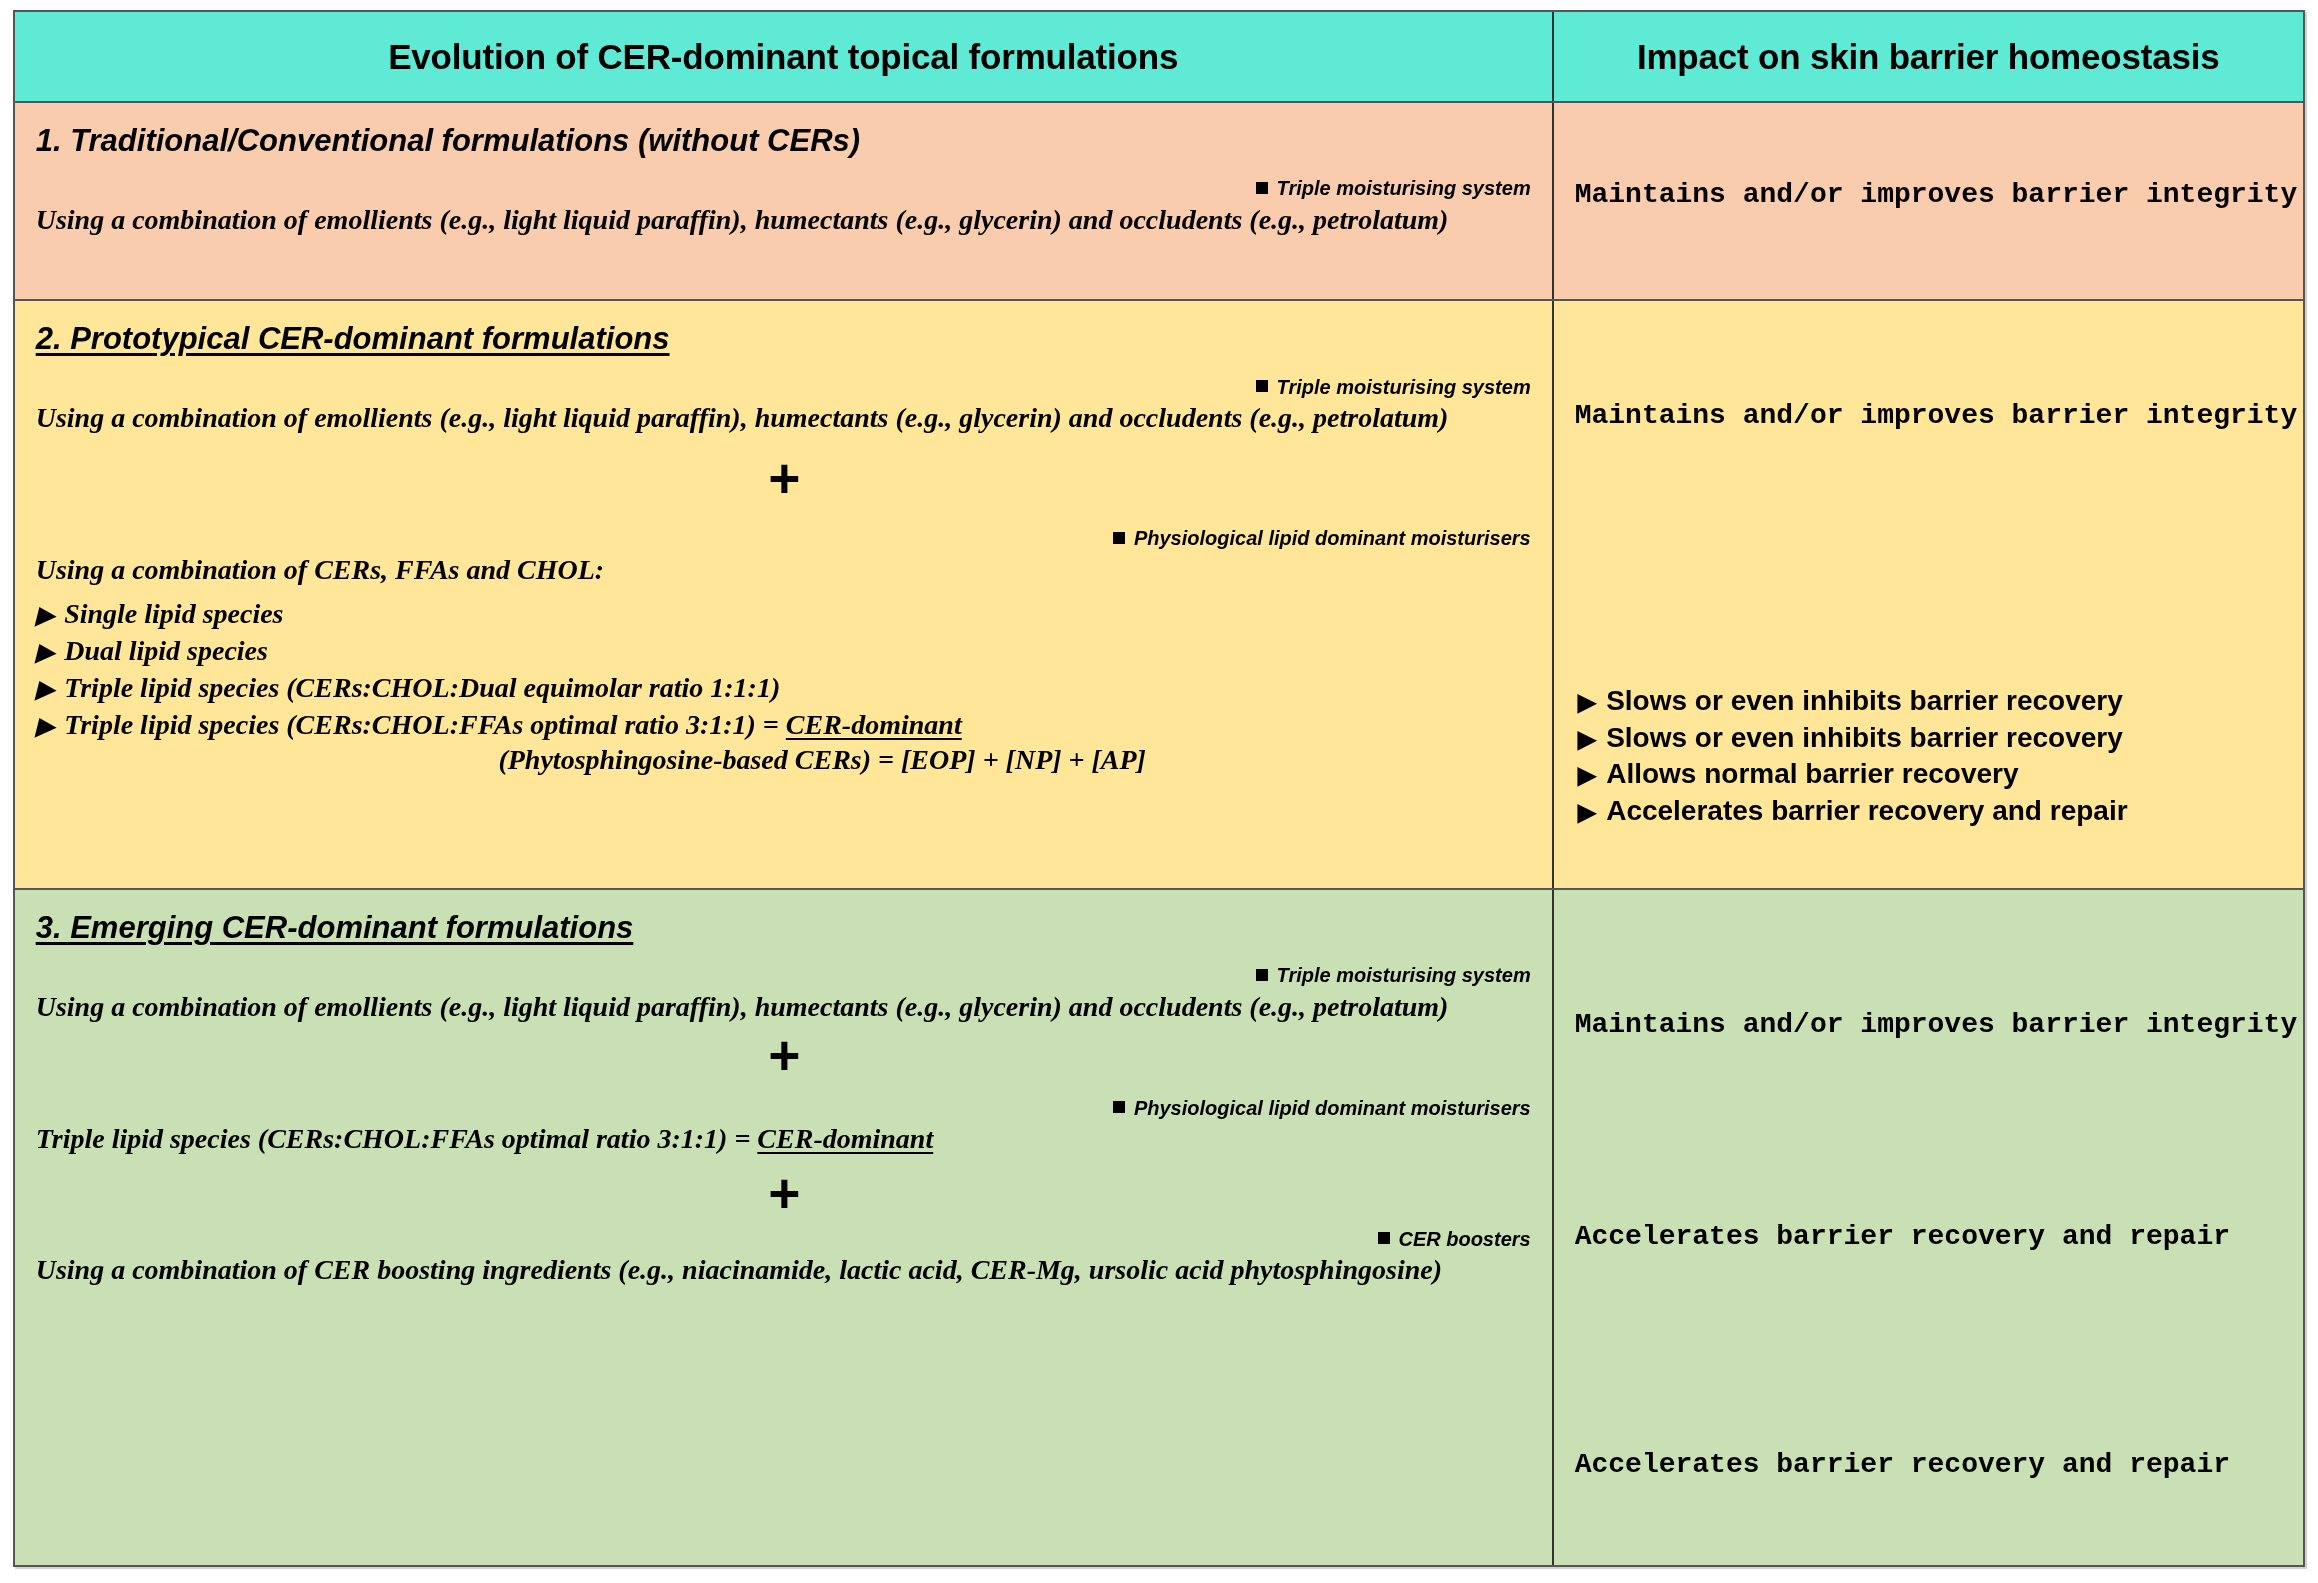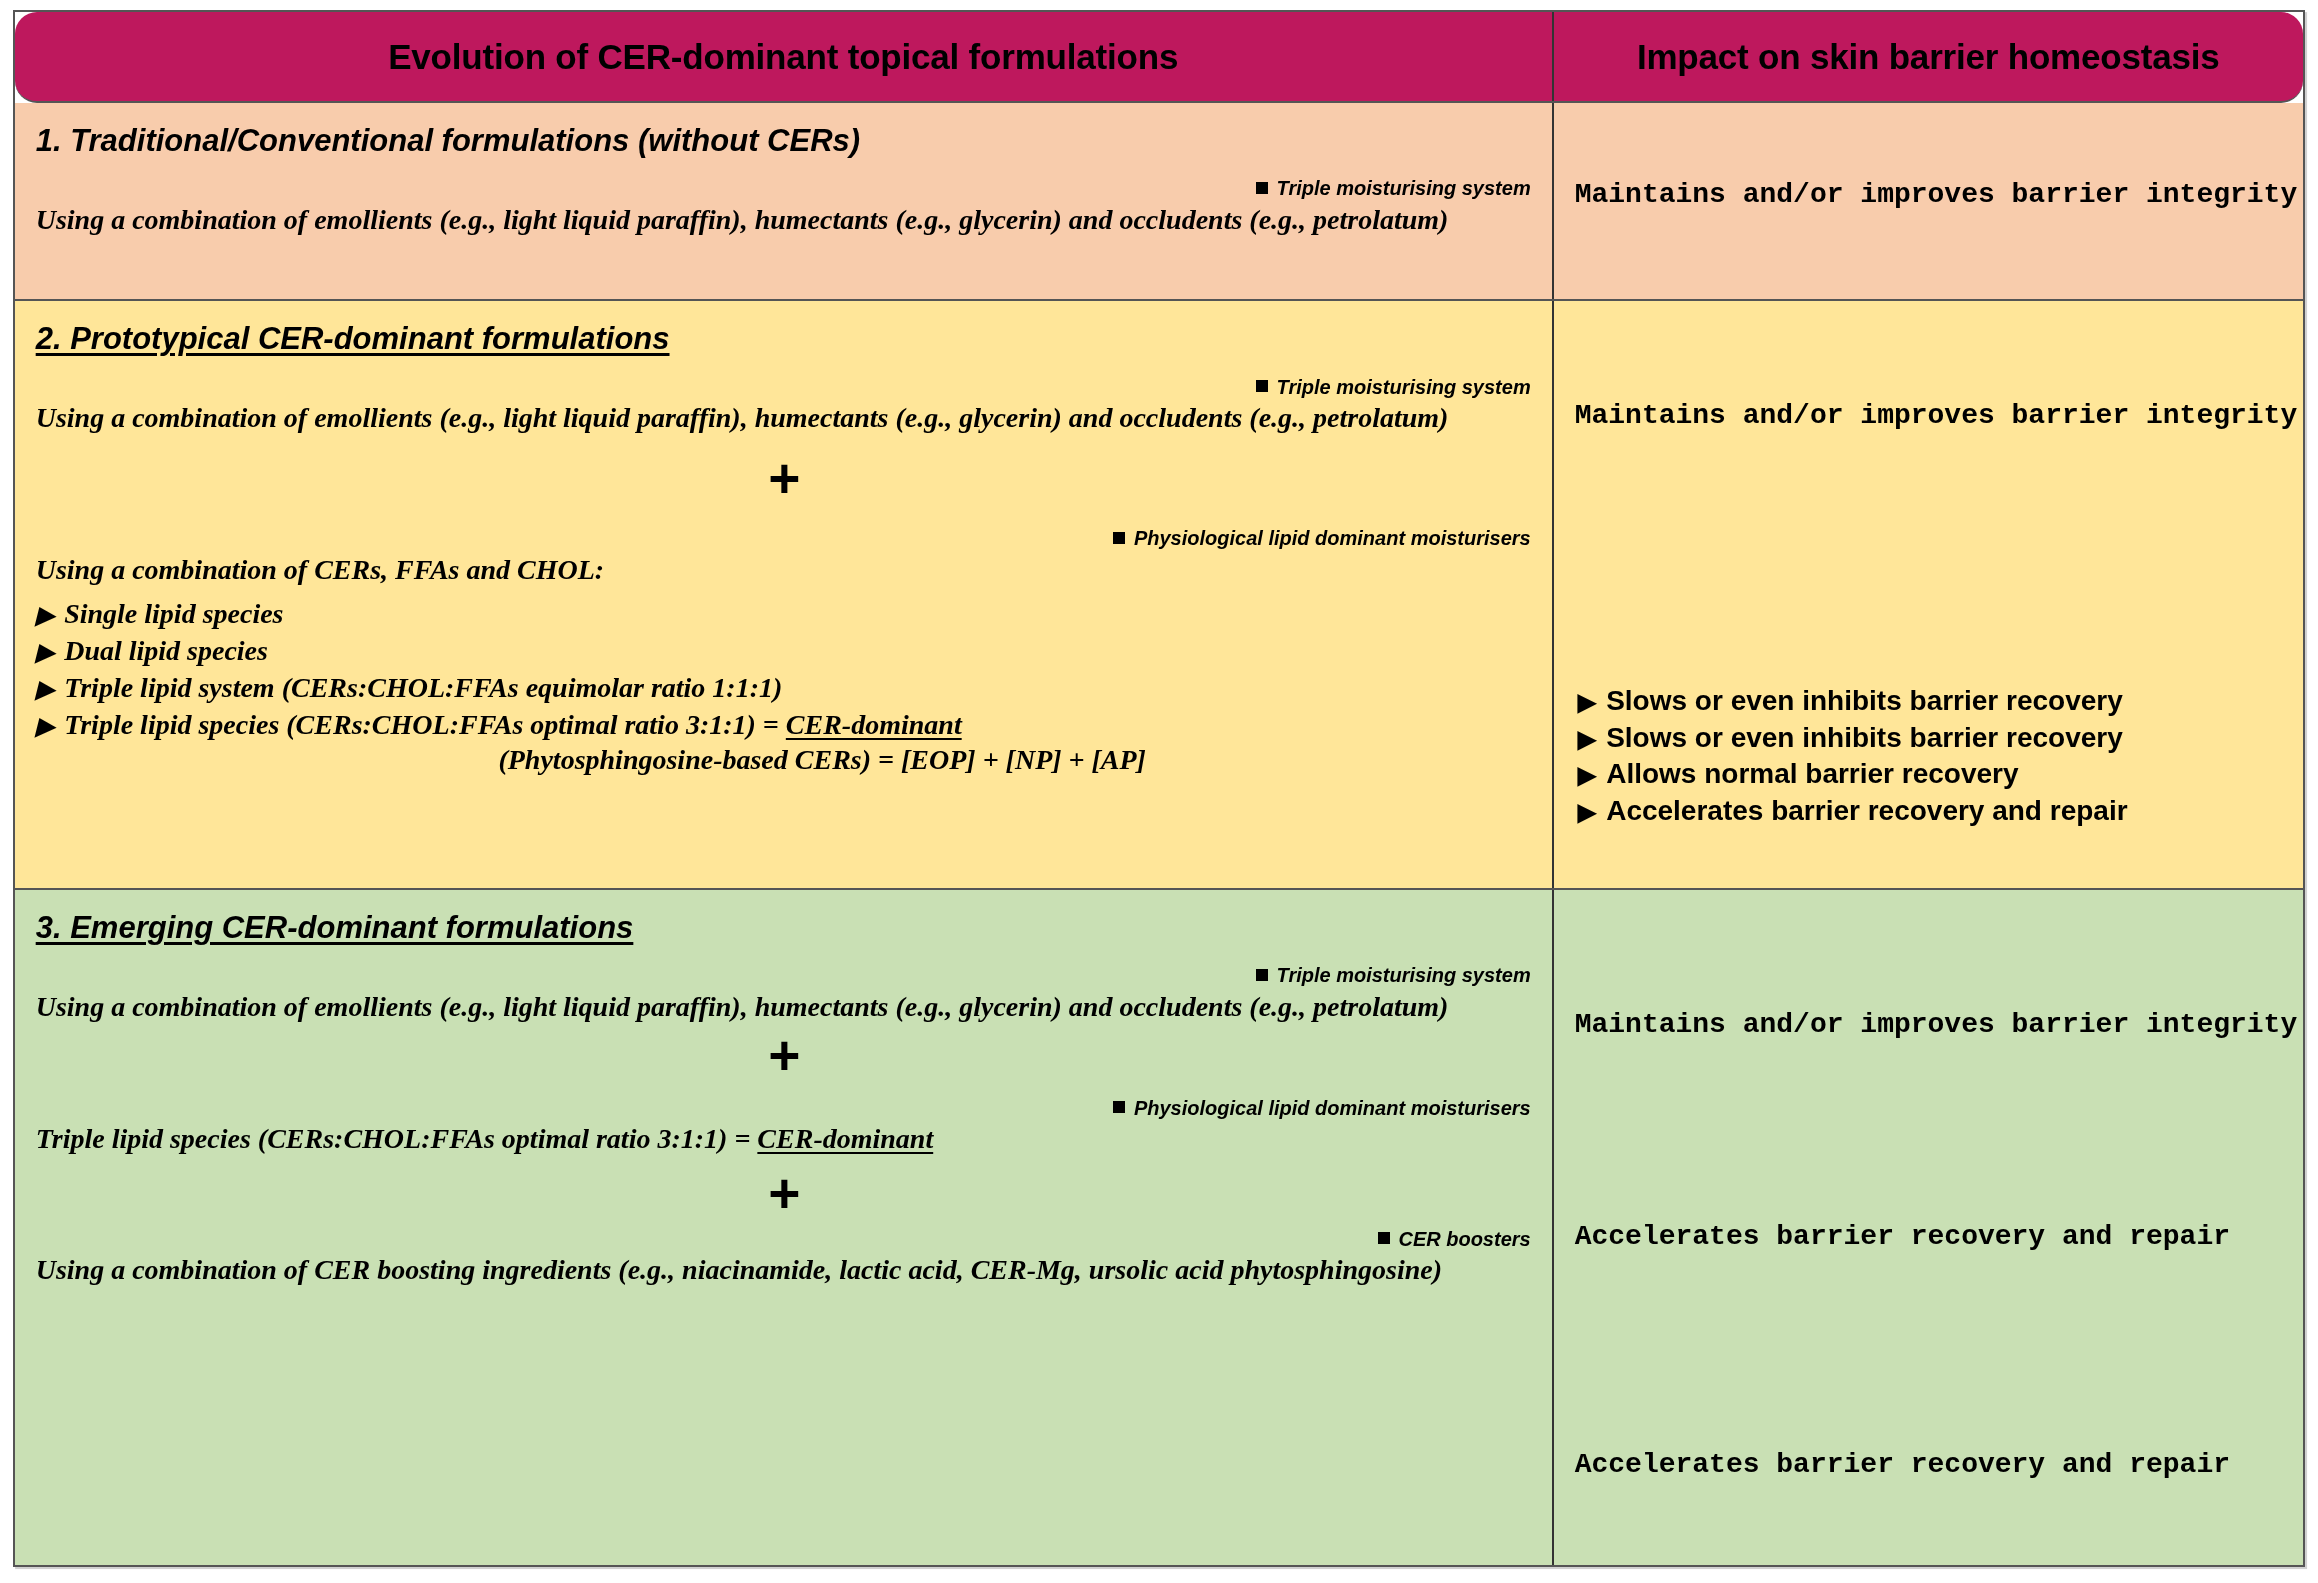--- a/index.html
+++ b/index.html
@@ -14,23 +14,23 @@
     width:2292px; height:1557px;
     box-sizing:border-box;
     border:2.8px solid #555555;
     display:flex; flex-direction:column;
     background:#ffffff;
     box-shadow:2.1px 2.1px 0 rgba(0,0,0,0.18);
   }
   
   .hdr{
     display:flex;
-    background:#be185d;
+    background:#5eead4;
     border-bottom:2.8px solid #555555;
-    height:89px; flex:0 0 89px;border-radius:22px;
+    height:89px; flex:0 0 89px;
   }
   .hdr .cell{
     display:flex;align-items:center;justify-content:center;
     font-weight:bold;
     font-size:35px;
     letter-spacing:-0.2px;
     color:#000;
     font-family:"Liberation Sans", sans-serif;
   }
   .c-left{flex:0 0 1537px;}
@@ -179,21 +179,21 @@
       <div class="plus">+</div>
 
       <div class="sub-head" style="margin-top:24px;">
         <span class="sq"></span><span>Physiological lipid dominant moisturisers</span>
       </div>
       <p class="body-serif">Using a combination of CERs, FFAs and CHOL:</p>
 
       <ul class="lipids">
         <li><span class="tri">▶</span><span>Single lipid species</span></li>
         <li><span class="tri">▶</span><span>Dual lipid species</span></li>
-        <li><span class="tri">▶</span><span>Triple lipid system (CERs:CHOL:FFAs equimolar ratio 1:1:1)</span></li>
+        <li><span class="tri">▶</span><span>Triple lipid species (CERs:CHOL:Dual equimolar ratio 1:1:1)</span></li>
         <li><span class="tri">▶</span><span>Triple lipid species (CERs:CHOL:FFAs optimal ratio 3:1:1) = </span><span class="uline">CER-dominant</span></li>
       </ul>
       <p class="centered-note">(Phytosphingosine-based CERs) = [EOP] + [NP] + [AP]</p>
     </div>
 
     <div class="right">
       <div class="impact" style="top:99px;">Maintains and/or improves barrier integrity</div>
       <ul class="impacts" style="top:382px;">
         <li><span class="tri">▶</span><span>Slows or even inhibits barrier recovery</span></li>
         <li><span class="tri">▶</span><span>Slows or even inhibits barrier recovery</span></li>

